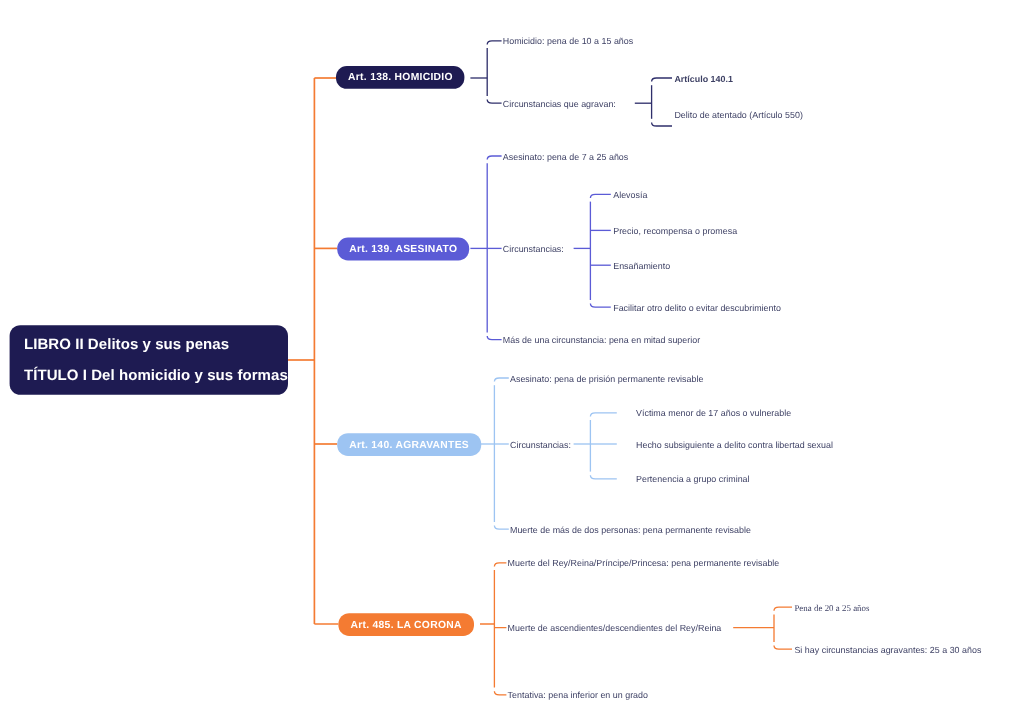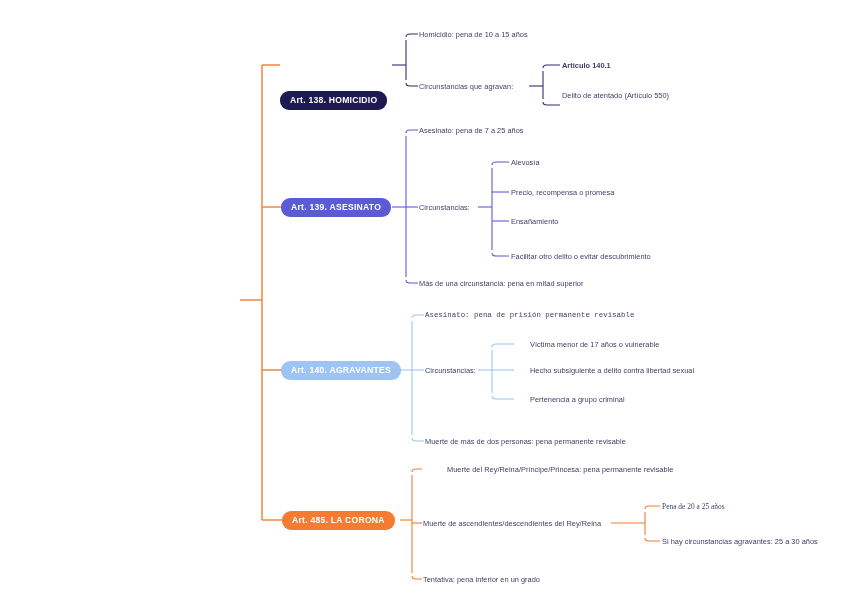--- a/index.html
+++ b/index.html
@@ -55,38 +55,37 @@
     border-radius: 9px;
     height: 19px;
     line-height: 19px;
     text-align: center;
     font-size: 8.6px;
     font-weight: bold;
     letter-spacing: 0.25px;
     color: #ffffff;
     padding: 0 10px;
   }
-  .pill-138 { left: 280px; top: 55px;  background: #1e1b52; margin-top: 36px; }
+  .pill-138 { left: 280px; top: 55px;  background: #1e1b52; }
   .pill-139 { left: 281px; top: 198px; background: #5b5bd6; }
   .pill-140 { left: 281px; top: 361px; background: #9dc4f2; }
   .pill-485 { left: 282px; top: 511px; background: #f47b32; }
 
   
   .leaf {
     position: absolute;
     font-size: 7.4px;
     line-height: 11px;
     color: #3c3f63;
     white-space: nowrap;
     letter-spacing: 0.02px;
   }
   .leaf.wrap {
     white-space: normal;
     width: 232px;
-    margin-left: 24px;
   }
 </style>
 </head>
 <body>
 
 <div id="canvas">
 
   <svg class="wires" viewBox="0 0 848 599">
 
     <path d="M240 300 L262 300" stroke="#f47b32" stroke-width="1.4" fill="none"></path>
@@ -136,38 +135,42 @@
     <path d="M412 472 Q412 469 416 469 L422 469" stroke="#f47b32" stroke-width="1.1" fill="none"></path>
     <path d="M412 523 L422 523" stroke="#f47b32" stroke-width="1.1" fill="none"></path>
     <path d="M412 576 Q412 579 416 579 L422 579" stroke="#f47b32" stroke-width="1.1" fill="none"></path>
 
     <path d="M611 523 L645 523" stroke="#f47b32" stroke-width="1.1" fill="none"></path>
     <path d="M645 512 L645 535" stroke="#f47b32" stroke-width="1.1" fill="none"></path>
     <path d="M645 509 Q645 506 649 506 L660 506" stroke="#f47b32" stroke-width="1.1" fill="none"></path>
     <path d="M645 538 Q645 541 649 541 L660 541" stroke="#f47b32" stroke-width="1.1" fill="none"></path>
   </svg>
 
+  <div class="node root">
+    <div class="root-line">LIBRO II Delitos y sus penas</div>
+    <div class="root-line">TÍTULO I Del homicidio y sus formas</div>
+  </div>
 
   <div class="node pill pill-138">Art. 138. HOMICIDIO</div>
   <div class="leaf" style="left:419px; top:29px;">Homicidio: pena de 10 a 15 años</div>
   <div class="leaf" style="left:419px; top:81px;">Circunstancias que agravan:</div>
   <div class="leaf" style="left:562px; top:60px;font-weight:bold;">Artículo 140.1</div>
   <div class="leaf" style="left:562px; top:90px;">Delito de atentado (Artículo 550)</div>
 
   <div class="node pill pill-139">Art. 139. ASESINATO</div>
   <div class="leaf" style="left:419px; top:125px;">Asesinato: pena de 7 a 25 años</div>
   <div class="leaf" style="left:419px; top:202px;">Circunstancias:</div>
   <div class="leaf" style="left:511px; top:157px;">Alevosía</div>
   <div class="leaf" style="left:511px; top:187px;">Precio, recompensa o promesa</div>
   <div class="leaf" style="left:511px; top:216px;">Ensañamiento</div>
   <div class="leaf" style="left:511px; top:251px;">Facilitar otro delito o evitar descubrimiento</div>
   <div class="leaf" style="left:419px; top:278px;">Más de una circunstancia: pena en mitad superior</div>
 
   <div class="node pill pill-140">Art. 140. AGRAVANTES</div>
-  <div class="leaf" style="left:425px; top:310px;font-family:Liberation Mono, monospace;">Asesinato: pena de prisión permanente revisable</div>
+  <div class="leaf" style="left:425px; top:310px;">Asesinato: pena de prisión permanente revisable</div>
   <div class="leaf" style="left:425px; top:365px;">Circunstancias:</div>
   <div class="leaf" style="left:530px; top:339px;">Víctima menor de 17 años o vulnerable</div>
   <div class="leaf" style="left:530px; top:365px;">Hecho subsiguiente a delito contra libertad sexual</div>
   <div class="leaf" style="left:530px; top:394px;">Pertenencia a grupo criminal</div>
   <div class="leaf" style="left:425px; top:436px;">Muerte de más de dos personas: pena permanente revisable</div>
 
   <div class="node pill pill-485">Art. 485. LA CORONA</div>
   <div class="leaf wrap" style="left:423px; top:464px;">Muerte del Rey/Reina/Príncipe/Princesa: pena permanente revisable</div>
   <div class="leaf" style="left:423px; top:518px;">Muerte de ascendientes/descendientes del Rey/Reina</div>
   <div class="leaf" style="left:662px; top:501px;font-family:Liberation Serif, serif;">Pena de 20 a 25 años</div>

